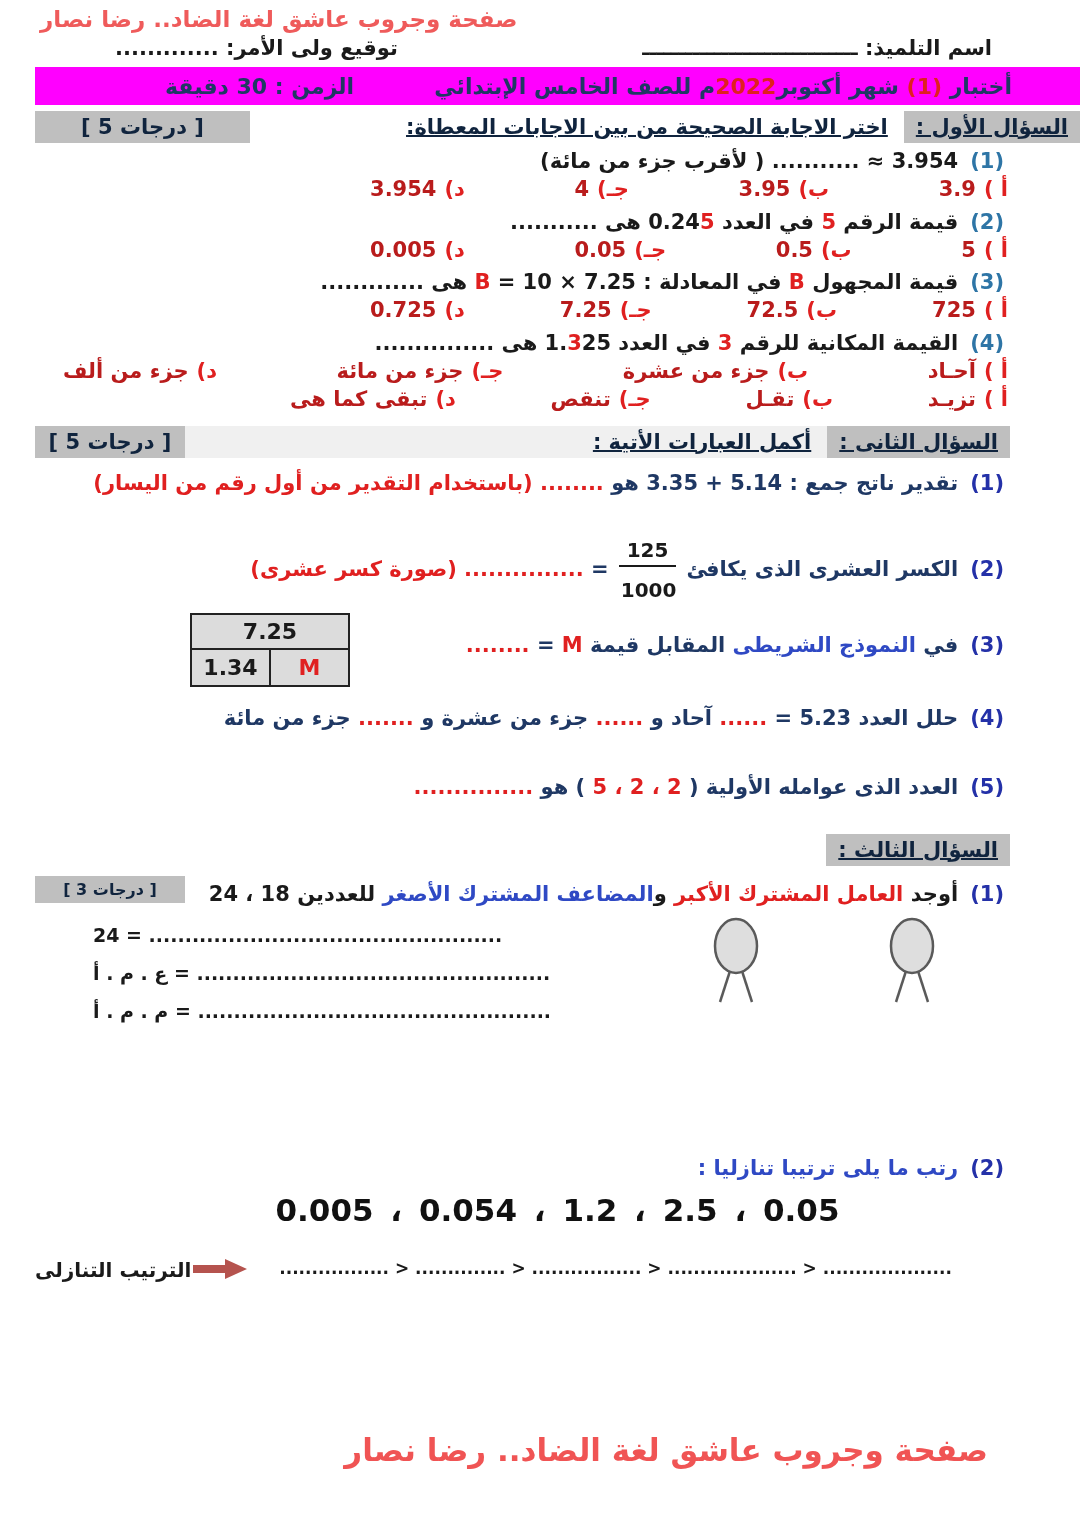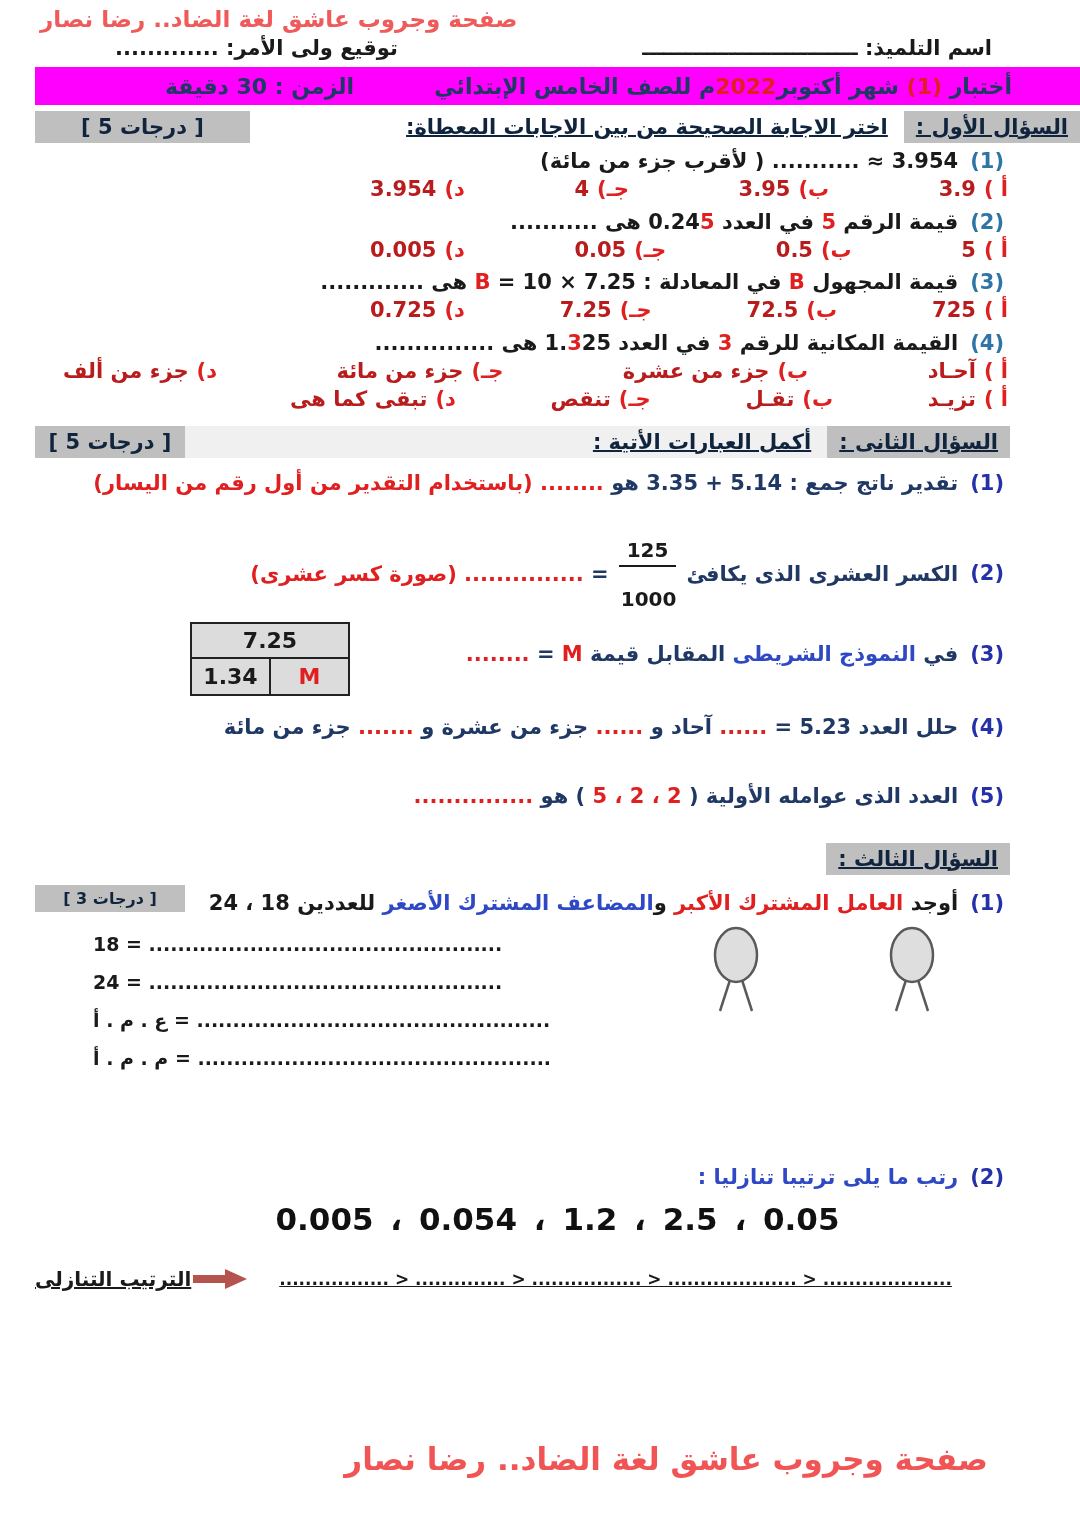--- a/index.html
+++ b/index.html
@@ -37,42 +37,42 @@
            margin:1px 72px 0 335px; line-height:1.3; }
   .opts.wide { margin-left:28px; }
   .opts.mid  { margin-left:255px; }
   .opt .l { color:#E02020; margin-left:8px; }
   .opt .v { color:#b91c1c; }
   .s2q { color:#1F3864; }
   
   .frac { display:inline-block; text-align:right; vertical-align:middle;
           font-size:20px; margin:0 10px; color:#1a1a1a; }
   .frac .fn { display:block; border-bottom:2px solid #1a1a1a; padding:0 8px 2px; }
-  .frac .fd { display:block; padding-top:19px; }
+  .frac .fd { display:block; padding-top:10px; }
   
   .q3row { display:flex; align-items:flex-start; margin-top:8px; }
   .q3row .qline { flex:1; padding-top:16px; }
   .bar-table { width:160px; border:2px solid #222; background:#DCDCDC; direction:ltr;
                text-align:center; font-size:22px; margin-left:155px; margin-top:2px; }
   .bar-top { border-bottom:2px solid #222; padding:4px 0; }
   .bar-bottom { display:flex; }
   .bar-cell { flex:1; padding:5px 0; }
   .bar-cell.sep { border-right:2px solid #222; }
   
   .s3row { display:flex; margin-top:10px; align-items:flex-start; }
   .s3row .qline { flex:1; }
   .fillzone { position:relative; direction:ltr; padding:16px 0 0 58px; height:200px;
               font-size:19px; }
   .fline { margin-bottom:16px; }
   .balloon { position:absolute; top:6px; }
   .b1 { left:672px; } .b2 { left:848px; }
   .numsline { direction:rtl; text-align:center; font-size:31px; margin-top:10px;
               word-spacing:6px; color:#111; }
-  .descrow { display:flex; direction:ltr; align-items:center; margin-top:30px;
-             font-size:20px;text-decoration:underline; }
+  .descrow { display:flex; direction:ltr; margin-top:30px;
+             font-size:20px; }
   .descrow .blanks { font-size:17px; margin-left:30px; }
   
   .footer { margin-top:150px; direction:rtl; text-align:right; padding-left:0;
             padding-right:92px; color:#F05454; font-size:31px; }
 </style>
 </head>
 <body>
 
 <div class="page">
 
@@ -161,21 +161,20 @@
   <div class="sech mr70" style="margin-top:32px; margin-left:70px;">
     <span class="label-box">السؤال الثالث :</span>
   </div>
 
   <div class="s3row">
     <div class="qline"><span class="qnum2">(1)</span><span>أوجد </span><span class="red">العامل المشترك الأكبر</span><span> و</span><span class="lblue">المضاعف المشترك الأصغر</span><span> للعددين  18 ،  24</span></div>
     <span class="marks-box">[ 3 درجات ]</span>
   </div>
 
   <div class="fillzone">
-    <div class="fline">18 = .................................................</div>
     <div class="fline">24 = .................................................</div>
     <div class="fline">ع . م . أ = .................................................</div>
     <div class="fline">م . م . أ = .................................................</div>
     <span class="balloon b1">
       <svg width="58" height="92" viewBox="0 0 58 92">
         <ellipse cx="29" cy="32" rx="21" ry="27" fill="#dedede" stroke="#5a5a5a" stroke-width="2.5"></ellipse>
         <line x1="23" y1="57" x2="13" y2="88" stroke="#5a5a5a" stroke-width="2.5"></line>
         <line x1="35" y1="57" x2="45" y2="88" stroke="#5a5a5a" stroke-width="2.5"></line>
       </svg>
     </span>

